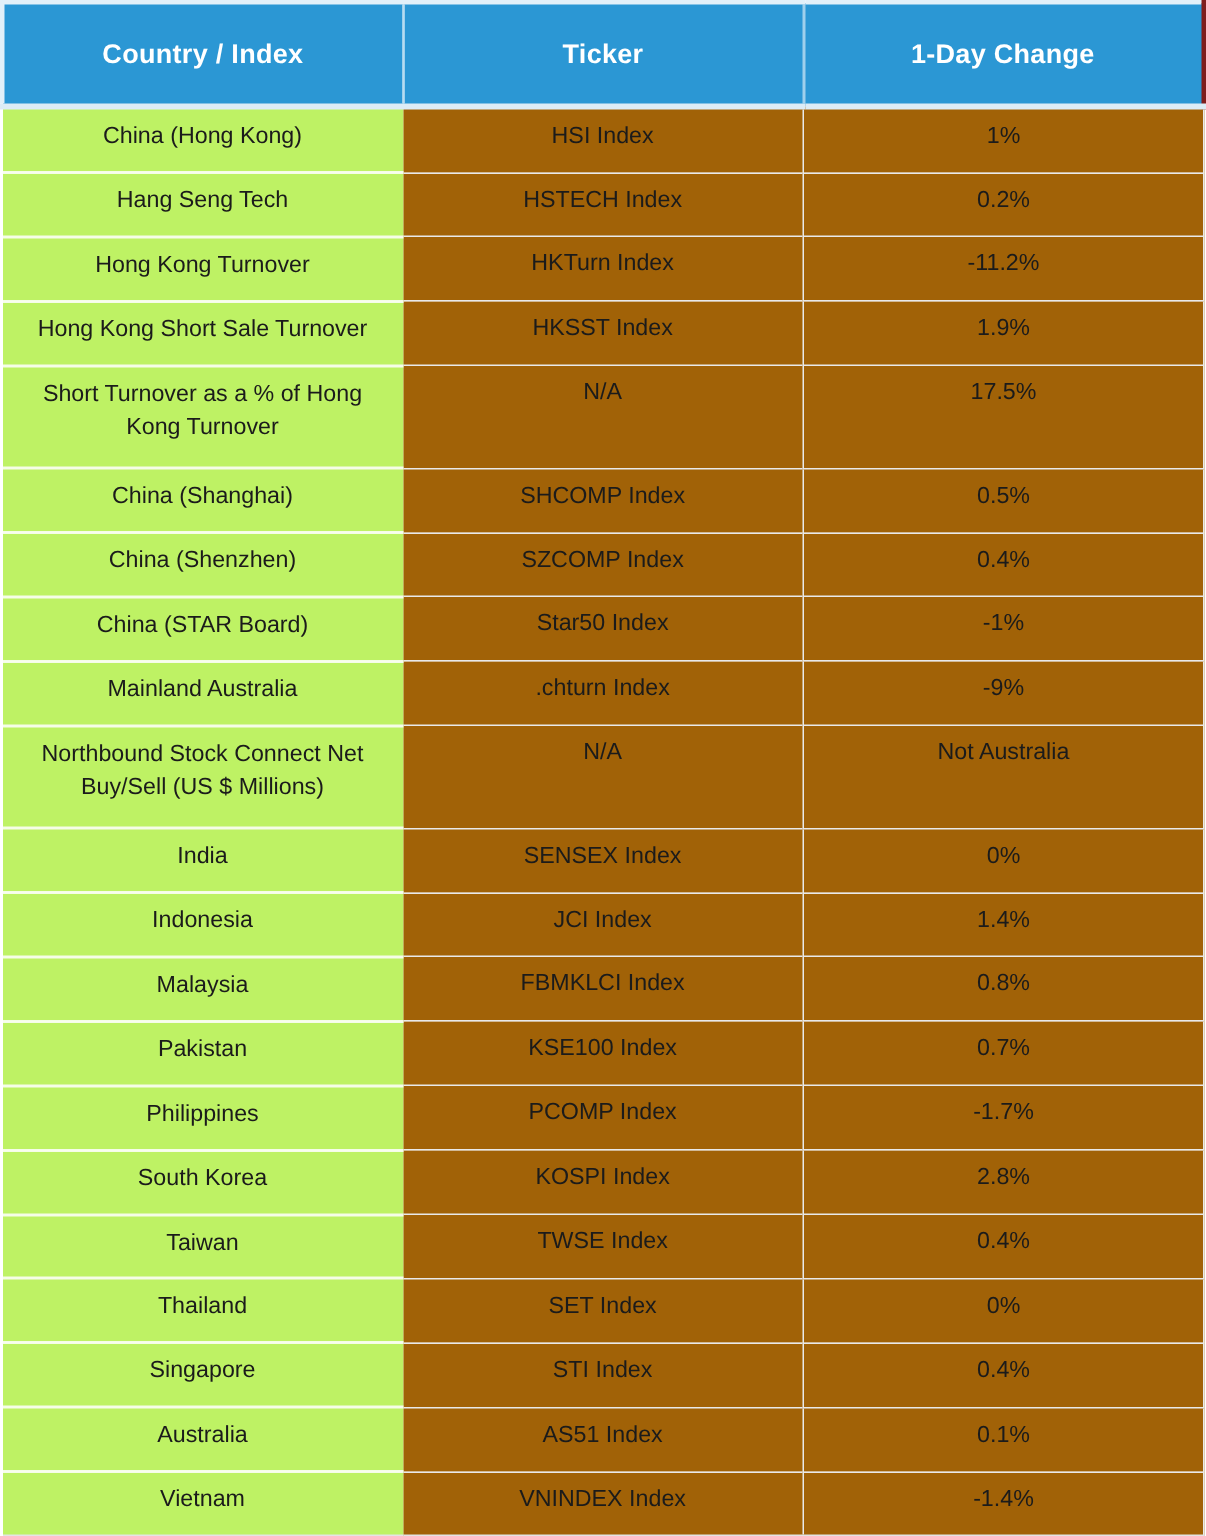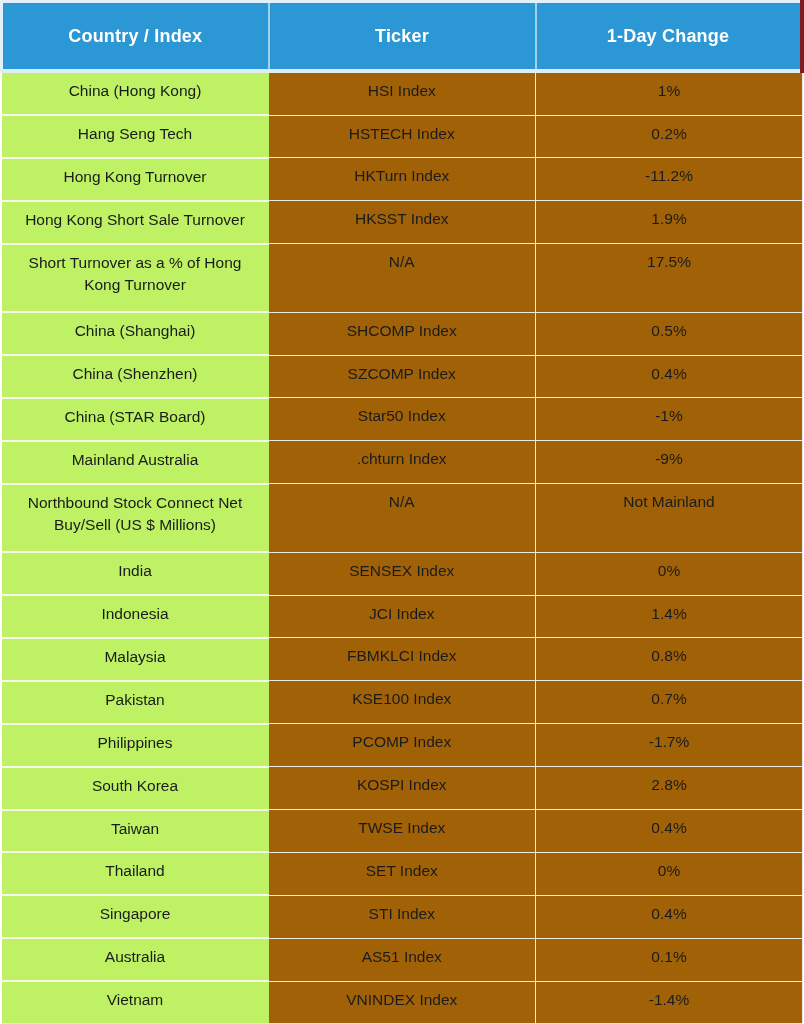--- a/index.html
+++ b/index.html
@@ -31,21 +31,21 @@
     font-size: 18px;
     font-weight: bold;
     height: 64px;
     text-align: center;
     vertical-align: middle;
     border-top: 3px solid #e2f0f9;
     border-bottom: 4px solid #ddecf6;
     letter-spacing: 0.2px;
   }
   thead th:first-child { border-left: 3px solid #e2f0f9; }
-  thead th:last-child  { border-right: 6px solid #7f1d1d; }
+  thead th:last-child  { border-right: 4px solid #7f1d1d; }
   thead th + th { border-left: 2px solid rgba(255,255,255,0.55); }
 
   
   tbody td {
     font-size: 15.5px;
     color: #1b1b1b;
     text-align: center;
     vertical-align: top;
     padding: 7px 16px 5px;
     line-height: 1.45;
@@ -126,21 +126,21 @@
           <td class="change">-1%</td>
         </tr>
         <tr>
           <td class="country">Mainland Australia</td>
           <td class="ticker">.chturn Index</td>
           <td class="change">-9%</td>
         </tr>
         <tr>
           <td class="country">Northbound Stock Connect Net Buy/Sell (US $ Millions)</td>
           <td class="ticker">N/A</td>
-          <td class="change">Not Mainland</td>
+          <td class="change">Not Australia</td>
         </tr>
         <tr>
           <td class="country">India</td>
           <td class="ticker">SENSEX Index</td>
           <td class="change">0%</td>
         </tr>
         <tr>
           <td class="country">Indonesia</td>
           <td class="ticker">JCI Index</td>
           <td class="change">1.4%</td>

